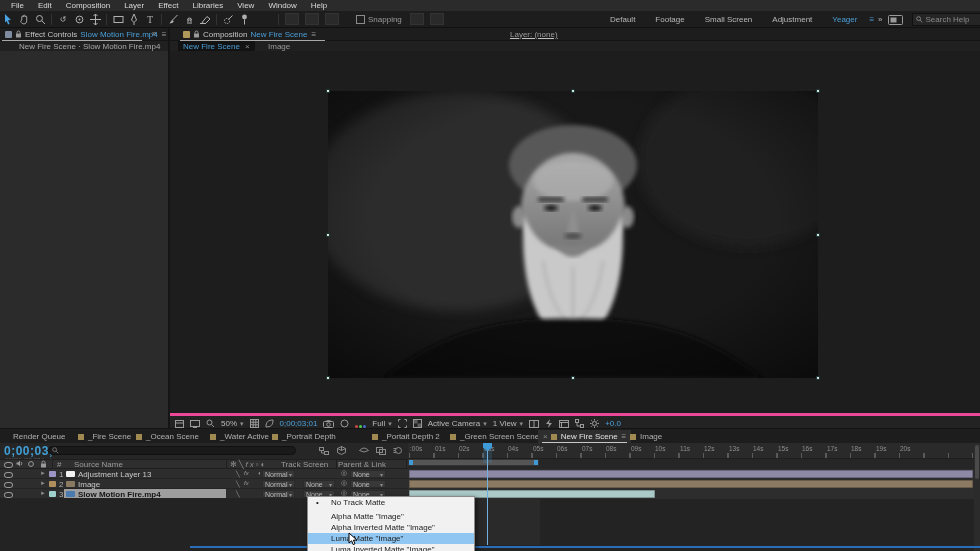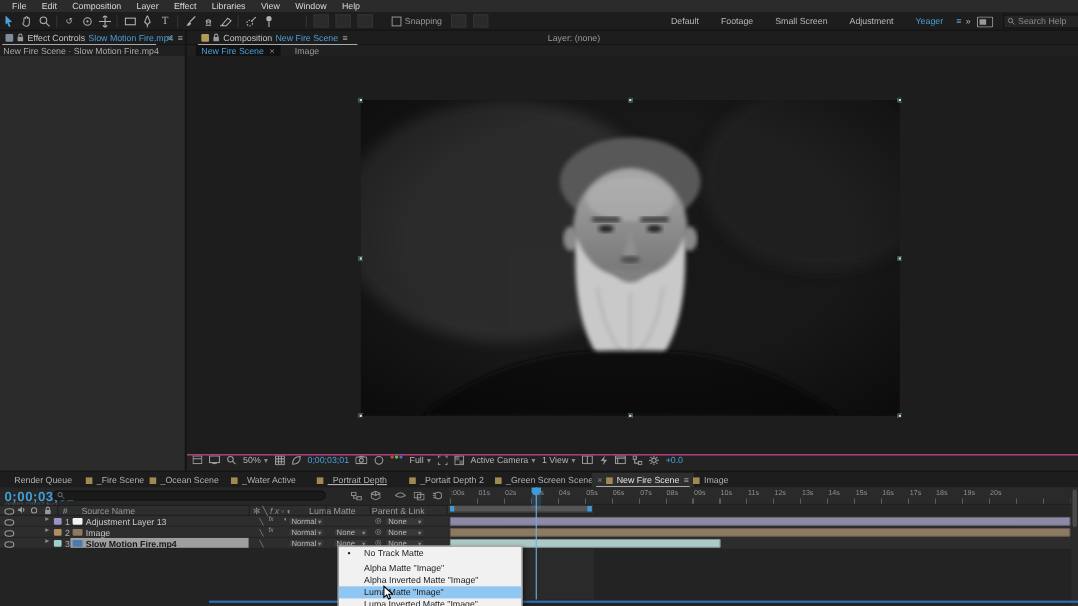--- a/index.html
+++ b/index.html
@@ -33,21 +33,21 @@
   #subrow{left:0;top:41px;width:980px;height:10px;background:#202020;}
   .vtabchip{position:absolute;display:flex;align-items:center;background:#121212;height:10px;padding:0 5px;color:#4a9fd8;}
   .vtabchip .x{color:#888;margin-left:5px;}
   
   #ecbody{left:0;top:51px;width:168px;height:377px;background:#2b2b2b;}
   #vsep{left:168px;top:28px;width:2px;height:400px;background:#151515;}
   #viewer{left:170px;top:51px;width:810px;height:362px;background:#1d1d1d;}
   #compimg{left:328px;top:91px;width:490px;height:287px;background:#141414;}
   .hnd{position:absolute;width:4px;height:4px;background:#cfe8df;border:1px solid #233;box-sizing:border-box;}
   
-  #comptb{left:170px;top:413px;width:810px;height:15px;background:#232323;border-top:1px solid #ec4899;display:flex;align-items:flex-start;box-sizing:border-box;color:#b0b0b0;}
+  #comptb{left:170px;top:413px;width:810px;height:15px;background:#232323;border-top:3px solid #ec4899;display:flex;align-items:flex-end;box-sizing:border-box;color:#b0b0b0;}
   .cico{display:flex;align-items:center;justify-content:center;margin:0 3px;color:#9a9a9a;}
   .drop{display:flex;align-items:center;color:#b8b8b8;margin:0 3px;white-space:nowrap;}
   .drop .ch{margin-left:3px;color:#8a8a8a;font-size:7px;}
   .bluetxt{color:#4aa0dc;}
   .rgbdots{display:flex;gap:1px;margin:0 3px;}
   .rgbdots i{width:3px;height:3px;border-radius:50%;display:block;}
   
   #tltabs{left:0;top:428px;width:980px;height:15px;background:#1d1d1d;border-top:1px solid #141414;box-sizing:border-box;}
   .ttab{position:absolute;top:1px;height:13px;display:flex;align-items:center;color:#b0b0b0;white-space:nowrap;}
   .ttab .fsq{width:6px;height:6px;background:#a08a52;margin-right:4px;}
@@ -243,27 +243,27 @@
       <svg width="7" height="8" viewBox="0 0 7 8" style="margin-right:3px;">
           <rect x="1" y="3.5" width="5" height="4" fill="#9a9a9a"></rect>
           <path d="M2 3.5 V2.5 a1.5 1.5 0 0 1 3 0 V3.5" fill="none" stroke="#9a9a9a"></path>
         </svg>
       <span class="name">Composition</span>
       <span class="target">New Fire Scene</span>
       <span class="pm">≡</span>
     </div>
     <div class="underline" style="left:180px;width:145px;"></div>
 
-    <div class="ptab" style="left:498px;">
+    <div class="ptab" style="left:510px;text-decoration:underline;">
       <span class="name" style="color:#9a9a9a;">Layer: (none)</span>
     </div>
   </div>
 
   <div id="subrow" class="abs">
-    <span class="abs" style="left:3px;top:1px;color:#a8a8a8;white-space:nowrap;">New Fire Scene · Slow Motion Fire.mp4</span>
+    <span class="abs" style="left:19px;top:1px;color:#a8a8a8;white-space:nowrap;">New Fire Scene · Slow Motion Fire.mp4</span>
     <div class="vtabchip" style="left:178px;">
       <span>New Fire Scene</span>
       <span class="x">×</span>
     </div>
     <span class="abs" style="left:268px;top:1px;color:#9a9a9a;">Image</span>
   </div>
 
   <div id="ecbody" class="abs"></div>
   <div id="vsep" class="abs"></div>
   <div id="viewer" class="abs"></div>
@@ -440,21 +440,21 @@
         <span>_Fire Scene</span>
       </div>
     <div class="ttab" style="left:136px;">
         <span class="fsq"></span>
         <span>_Ocean Scene</span>
       </div>
     <div class="ttab" style="left:210px;">
         <span class="fsq"></span>
         <span>_Water Active</span>
       </div>
-    <div class="ttab" style="left:288px;text-decoration:underline;">
+    <div class="ttab" style="left:272px;">
         <span class="fsq"></span>
         <span>_Portrait Depth</span>
       </div>
     <div class="ttab" style="left:372px;text-align:center;">
         <span class="fsq"></span>
         <span>_Portait Depth 2</span>
       </div>
     <div class="ttab" style="left:450px;">
         <span class="fsq"></span>
         <span>_Green Screen Scene 1</span>
@@ -520,21 +520,21 @@
       <span class="hcell" style="left:28px;"><svg width="6" height="6" viewBox="0 0 6 6">
             <circle cx="3" cy="3" r="2.4" fill="none" stroke="#9a9a9a"></circle>
           </svg></span>
       <span class="hcell" style="left:40px;"><svg width="7" height="8" viewBox="0 0 7 8">
             <rect x="1" y="3.5" width="5" height="4" fill="#9a9a9a"></rect>
             <path d="M2 3.5 V2.5 a1.5 1.5 0 0 1 3 0 V3.5" fill="none" stroke="#9a9a9a"></path>
           </svg></span>
       <span class="hcell" style="left:57px;">#</span>
       <span class="hcell" style="left:74px;">Source Name</span>
       <span class="hcell" style="left:230px;width:48px;letter-spacing:2px;color:#8a8a8a;">✻╲<i style="font-style:italic;">fx</i>▫◐</span>
-      <span class="hcell" style="left:281px;">Luma Matte</span>
+      <span class="hcell" style="left:281px;">Track Screen</span>
       <span class="hcell" style="left:338px;">Parent &amp; Link</span>
     </div>
     <span class="colsep" style="left:52px;"></span>
     <span class="colsep" style="left:226px;"></span>
     <span class="colsep" style="left:296px;"></span>
     <span class="colsep" style="left:336px;"></span>
     <span class="colsep" style="left:406px;height:92px;"></span>
 
     <div class="tlrow" style="top:26px;">
       <span class="eye"></span>

